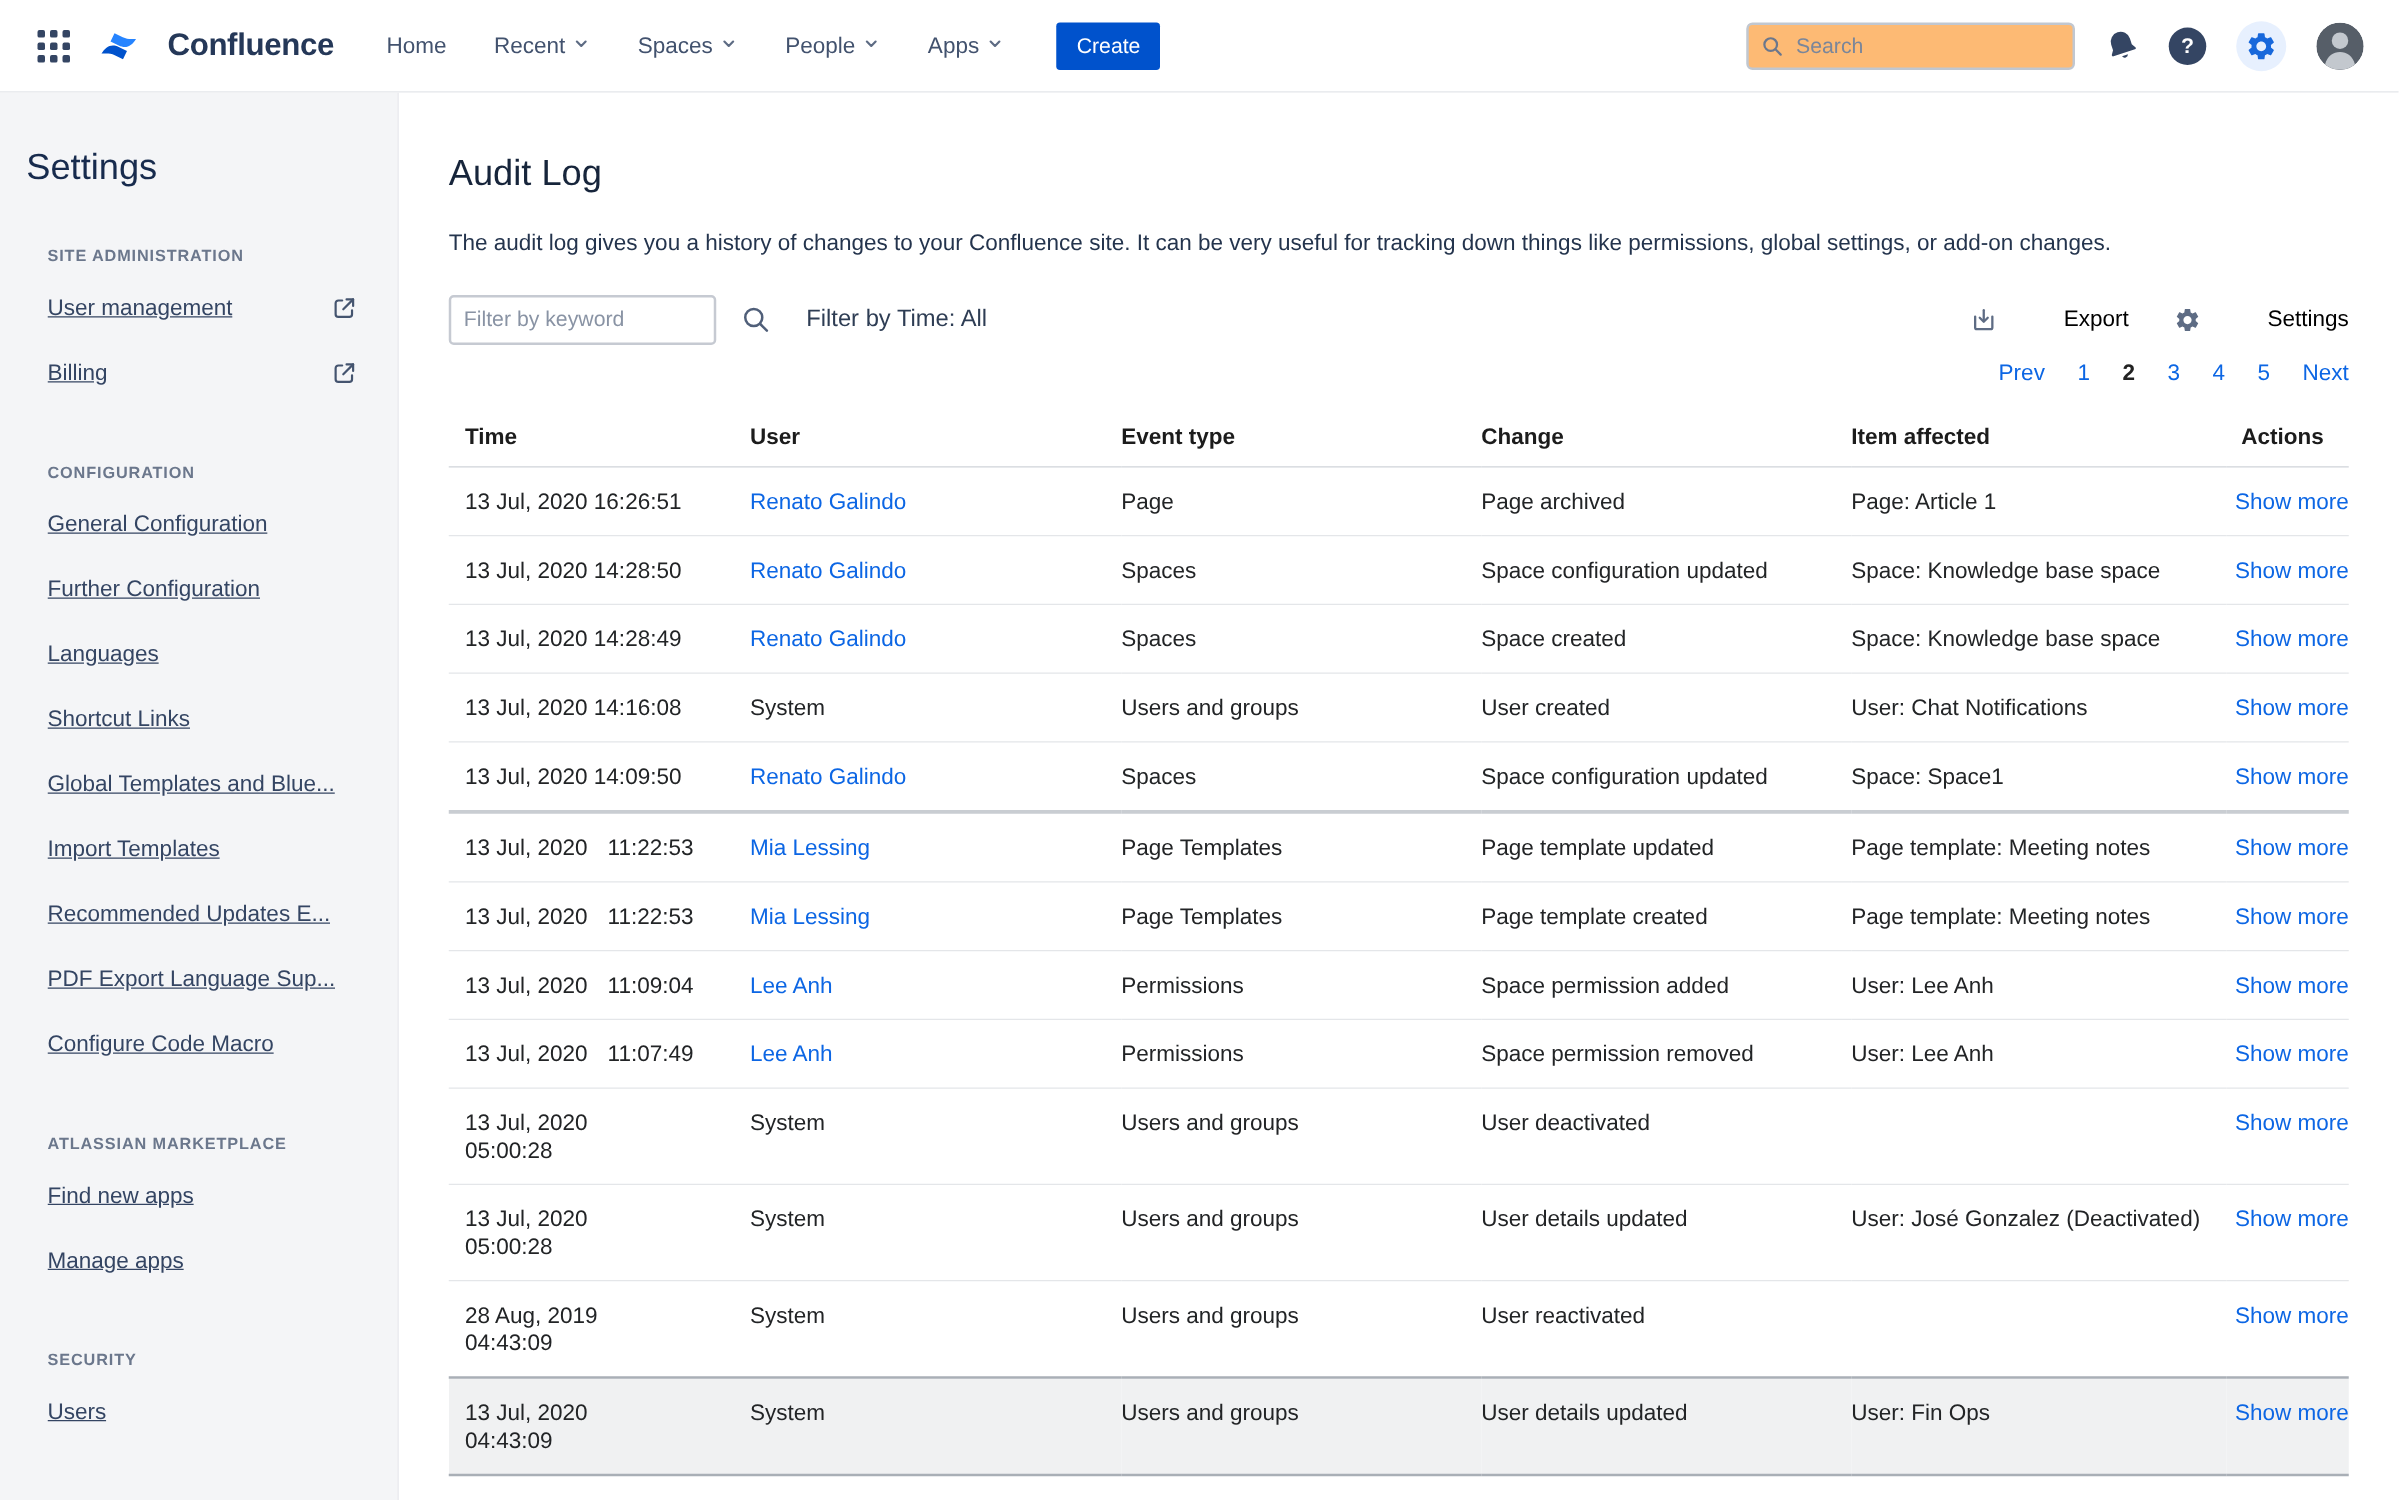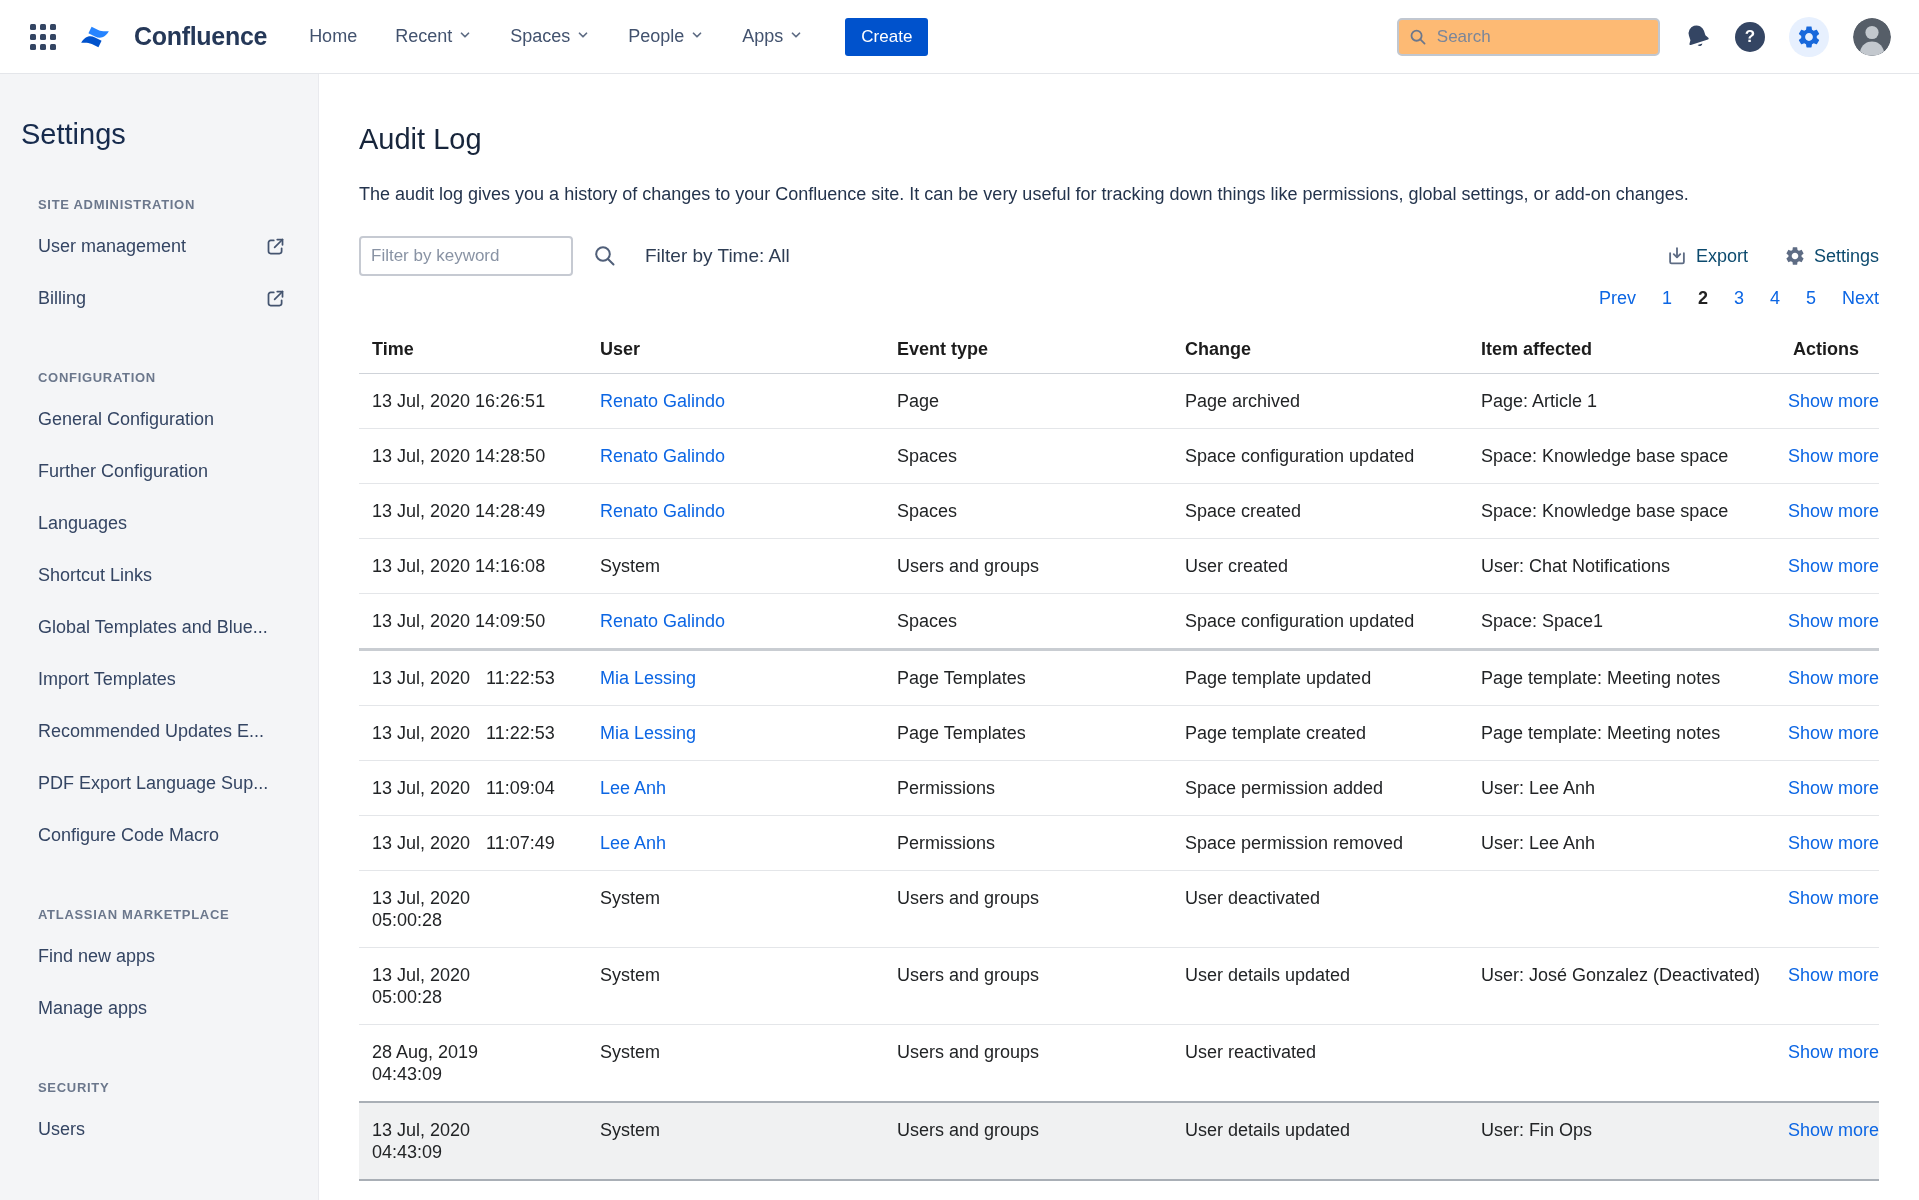--- a/index.html
+++ b/index.html
@@ -55,39 +55,39 @@
   .sidebar-title { font-size: 29px; font-weight: 500; color: #172B4D; margin: 0 0 10px 0; }
   .side-heading {
     font-size: 13px; font-weight: 700; color: #6B778C; letter-spacing: 0.7px;
     margin: 46px 0 8px 17px;
   }
   .side-item {
     display: flex; align-items: center; justify-content: space-between;
     padding: 15px 12px 15px 17px; font-size: 18px; color: #344563;
     cursor: pointer; white-space: nowrap; overflow: hidden; line-height: 22px;
   }
-  .side-item .lbl { overflow: hidden; text-overflow: ellipsis; }
+  .side-item .lbl { overflow: hidden; text-overflow: ellipsis; text-decoration: underline; }
   .side-item svg { flex: 0 0 auto; margin-left: 10px; }
 
   
   .main { position: absolute; left: 319px; top: 74px; right: 0; bottom: 0; padding: 0 40px; }
   .page-title { font-size: 29px; font-weight: 500; color: #17253B; margin: 48px 0 0 0; line-height: 34px; }
   .page-desc { font-size: 18px; color: #24344D; margin: 26px 0 0 0; line-height: 24px; }
 
   .filter-row { margin-top: 30px; display: flex; align-items: center; height: 40px; }
   .filter-input {
     width: 214px; height: 40px; border: 2px solid #C6CAD2; border-radius: 4px;
     font-size: 17px; font-family: inherit; color: #344563; padding: 0 10px; outline: none;
   }
   .filter-input::placeholder { color: #8993A4; }
   .filter-search-btn { background: none; border: none; cursor: pointer; margin-left: 20px; padding: 0; display: flex; }
   .filter-time { font-size: 19px; color: #2E3D54; margin-left: 28px; cursor: pointer; }
   .toolbar { margin-left: auto; display: flex; align-items: center; }
-  .tool-btn { display: flex; align-items: center; background: none; border: none; cursor: pointer;
-    font-family: inherit; font-size: 18px; color: #0c4a6e; padding: 0; margin-left: 36px; }
+  .tool-btn { display: flex; align-items: flex-start; background: none; border: none; cursor: pointer;
+    font-family: inherit; font-size: 18px; color: #000000; padding: 0; margin-left: 36px; gap: 45px; }
   .tool-btn svg { margin-right: 8px; }
 
   .pagination { margin-top: 12px; display: flex; justify-content: flex-end; align-items: center; font-size: 18px; }
   .pagination a { color: #0C66E4; margin-left: 26px; cursor: pointer; }
   .pagination .current { color: #222; font-weight: 700; margin-left: 26px; }
 
   table.audit { width: 100%; border-collapse: collapse; table-layout: fixed; margin-top: 24px; }
   table.audit th {
     text-align: left; font-size: 18px; font-weight: 700; color: #1C1C1C;
     padding: 6px 16px 13px 0; border-bottom: 1px solid #CFD3D9;

